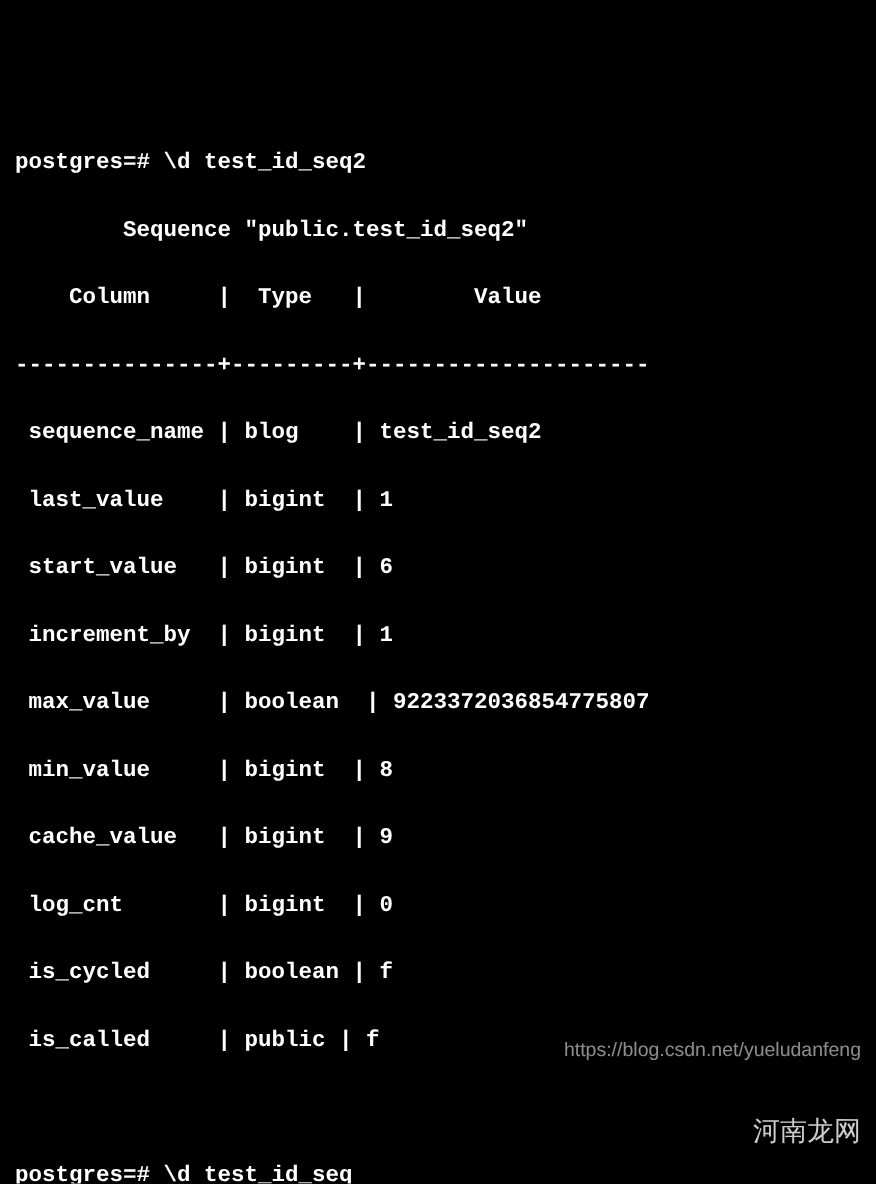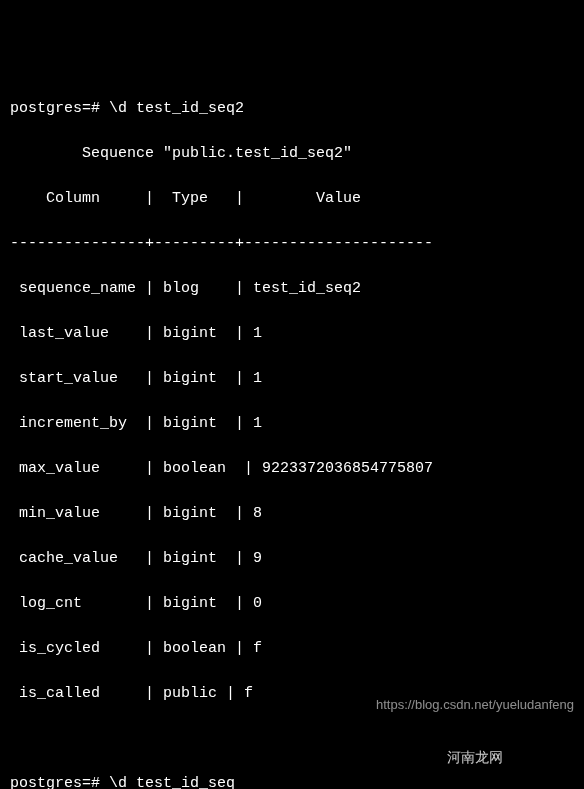--- a/index.html
+++ b/index.html
@@ -15,49 +15,49 @@
       line-height: 1.5;
       padding: 8px 10px;
       width: 584px;
       height: 789px;
       overflow: hidden;
       white-space: pre;
       position: relative;
     }
     .line {
       white-space: pre;
+      font-weight: bold;
     }
     .watermarks {
       position: absolute;
       bottom: 6px;
       right: 10px;
       text-align: right;
       font-family: Liberation Sans, sans-serif;
       font-size: 13px;
       color: rgba(255,255,255,0.55);
       line-height: 1.3;
     }
     .watermarks .wm2 {
-      font-size: 14px;
+      font-size: 18px;
       color: rgba(255,255,255,0.8);
-      text-align: center;
     }
   </style>
 </head>
 <body>
 
 
 
 <div class="line">postgres=# \d test_id_seq2</div>
 <div class="line">        Sequence "public.test_id_seq2"</div>
 <div class="line">    Column     |  Type   |        Value        </div>
 <div class="line">---------------+---------+---------------------</div>
 <div class="line"> sequence_name | blog    | test_id_seq2</div>
 <div class="line"> last_value    | bigint  | 1</div>
-<div class="line"> start_value   | bigint  | 1</div>
+<div class="line"> start_value   | bigint  | 6</div>
 <div class="line"> increment_by  | bigint  | 1</div>
 <div class="line"> max_value     | boolean  | 9223372036854775807</div>
 <div class="line"> min_value     | bigint  | 8</div>
 <div class="line"> cache_value   | bigint  | 9</div>
 <div class="line"> log_cnt       | bigint  | 0</div>
 <div class="line"> is_cycled     | boolean | f</div>
 <div class="line"> is_called     | public | f</div>
 <div class="line"> </div>
 <div class="line">postgres=# \d test_id_seq</div>
 

